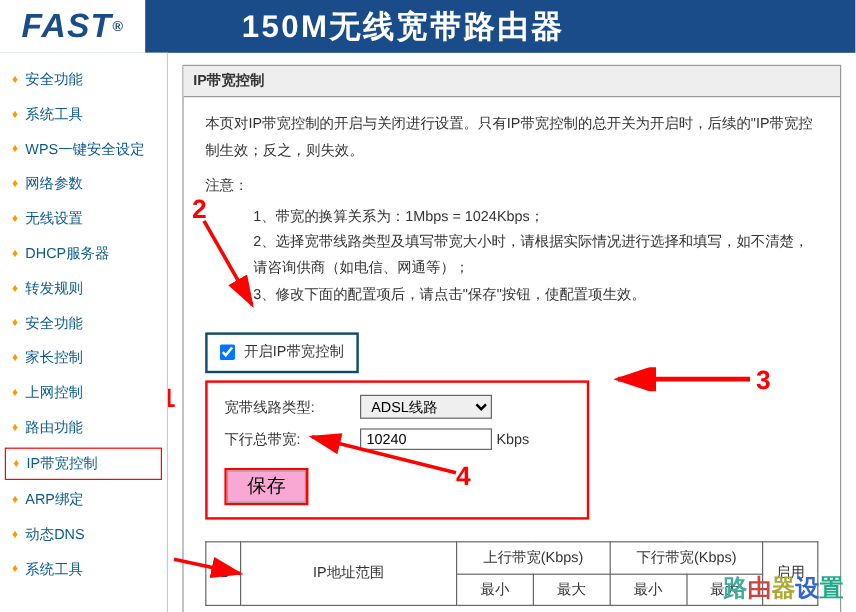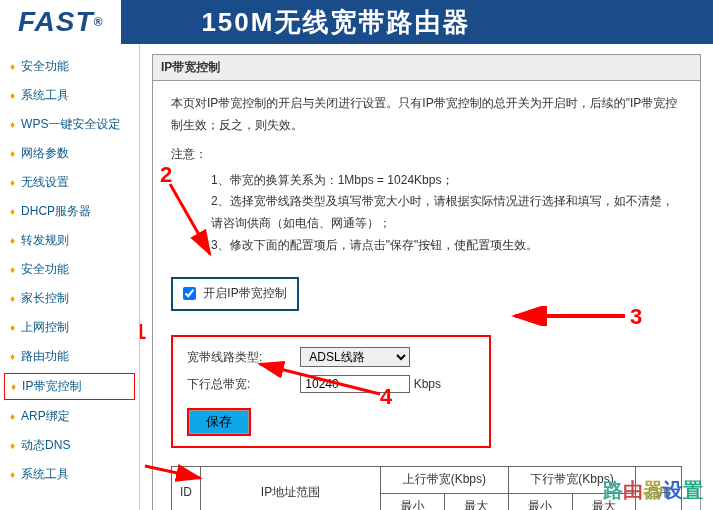--- a/index.html
+++ b/index.html
@@ -14,26 +14,26 @@
 .nav-item.active { border: 1px solid #ff0000; margin: 2px 4px; padding: 4px 6px; }
 .nav-bullet { color: #ff9900; margin-right: 6px; font-size: 10px; }
 .content { flex: 1; padding: 10px 12px; overflow: hidden; position: relative; }
 .panel { border: 1px solid #999; background: #fff; }
 .panel-title { background: #eee; padding: 4px 8px; border-bottom: 1px solid #999; font-weight: bold; color: #333; }
 .panel-body { padding: 12px 18px; color: #333; line-height: 1.8; }
 .notes { margin-top: 8px; }
 .notes-list { padding-left: 40px; margin-top: 4px; }
 .enable-box { border: 2px solid #0c4a6e; display: inline-block; padding: 4px 10px; margin-top: 21px; }
 .enable-box input { vertical-align: middle; margin-right: 4px; }
-.config-box { border: 2px solid #ff0000; padding: 10px 14px; margin-top: 24px; display: inline-block; min-width: 320px; }
+.config-box { border: 2px solid #ff0000; padding: 10px 14px; margin-top: 6px; display: inline-block; min-width: 320px; }
 .config-row { margin-bottom: 6px; }
 .config-row label { display: inline-block; width: 110px; }
 .config-row select, .config-row input { border: 1px solid #666; padding: 1px 4px; width: 110px; font-size: 12px; }
 .save-btn { border: 2px solid #ff0000; padding: 0; margin-top: 6px; display: inline-block; }
-.save-btn button { padding: 2px 16px; font-size: 13px; background: #0ea5e9; border: 1px solid #999; cursor: pointer; }
+.save-btn button { padding: 2px 16px; font-size: 16px; background: #f9a8d4; border: 1px solid #999; cursor: pointer; }
 .table { border-collapse: collapse; width: 100%; margin-top: 18px; font-size: 12px; }
 .table td, .table th { border: 1px solid #666; padding: 2px 4px; text-align: center; font-weight: normal; }
 .annotation { position: absolute; color: #ff0000; font-size: 22px; font-weight: bold; pointer-events: none; }
 .arrow { position: absolute; pointer-events: none; }
 .watermark { position: absolute; right: 10px; bottom: 6px; font-size: 20px; font-weight: bold; }
 .watermark span:nth-child(1){color:#4a9;} .watermark span:nth-child(2){color:#c44;} .watermark span:nth-child(3){color:#aa3;} .watermark span:nth-child(4){color:#36c;} .watermark span:nth-child(5){color:#2a8;}
 </style>
 </head>
 <body>
 

